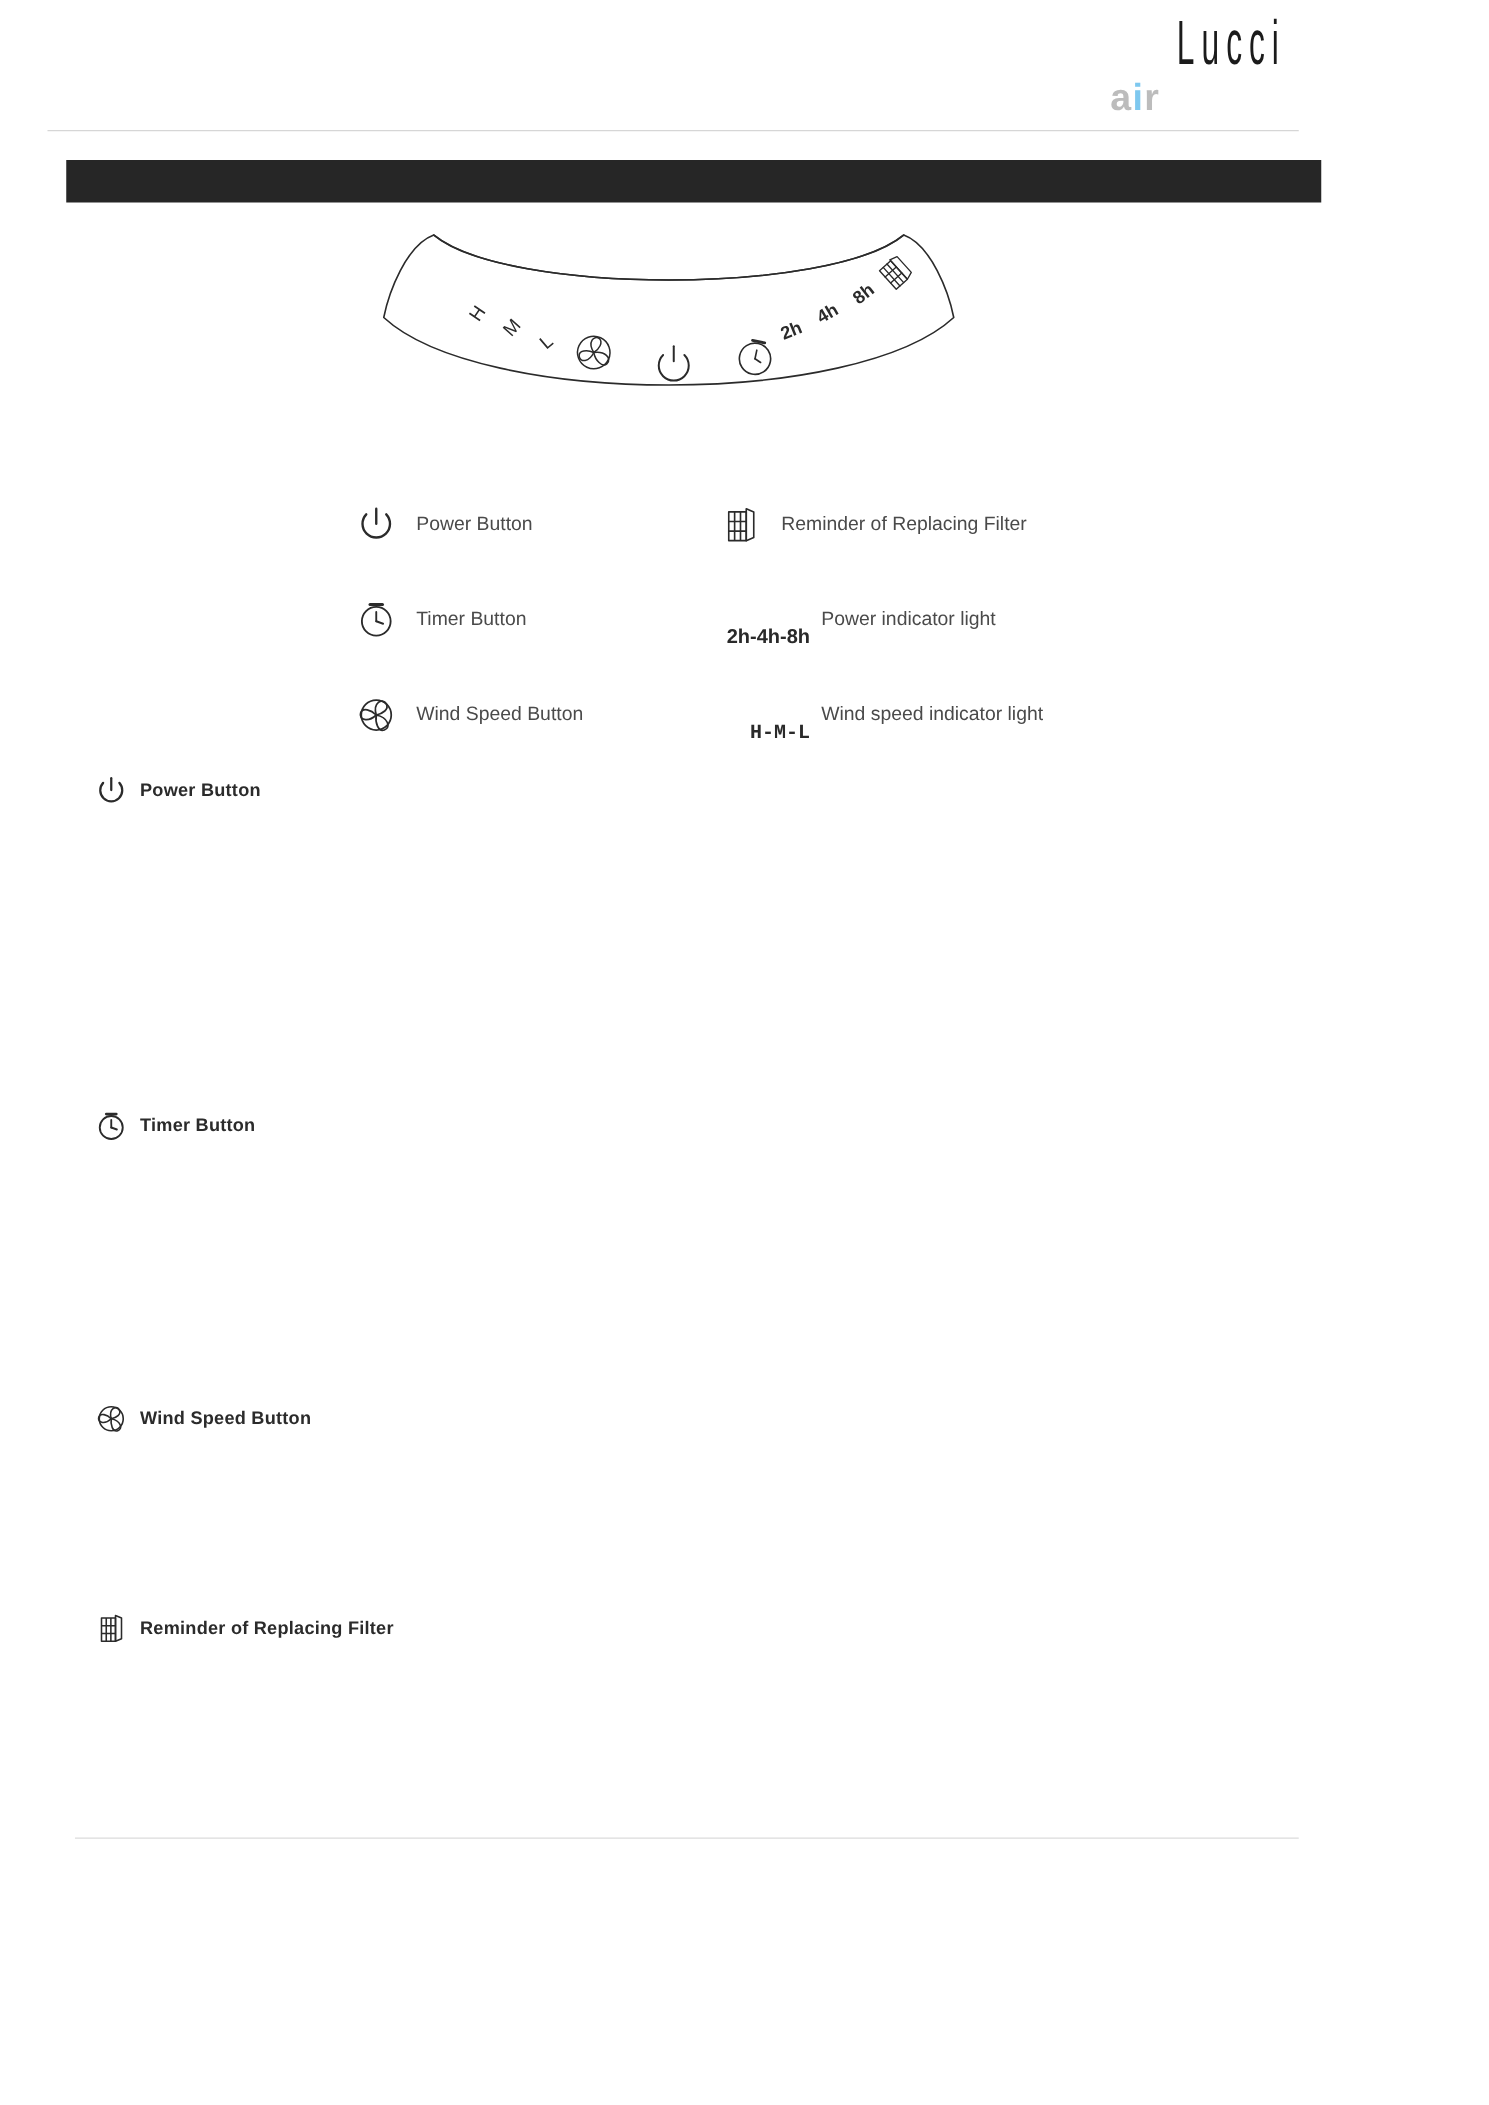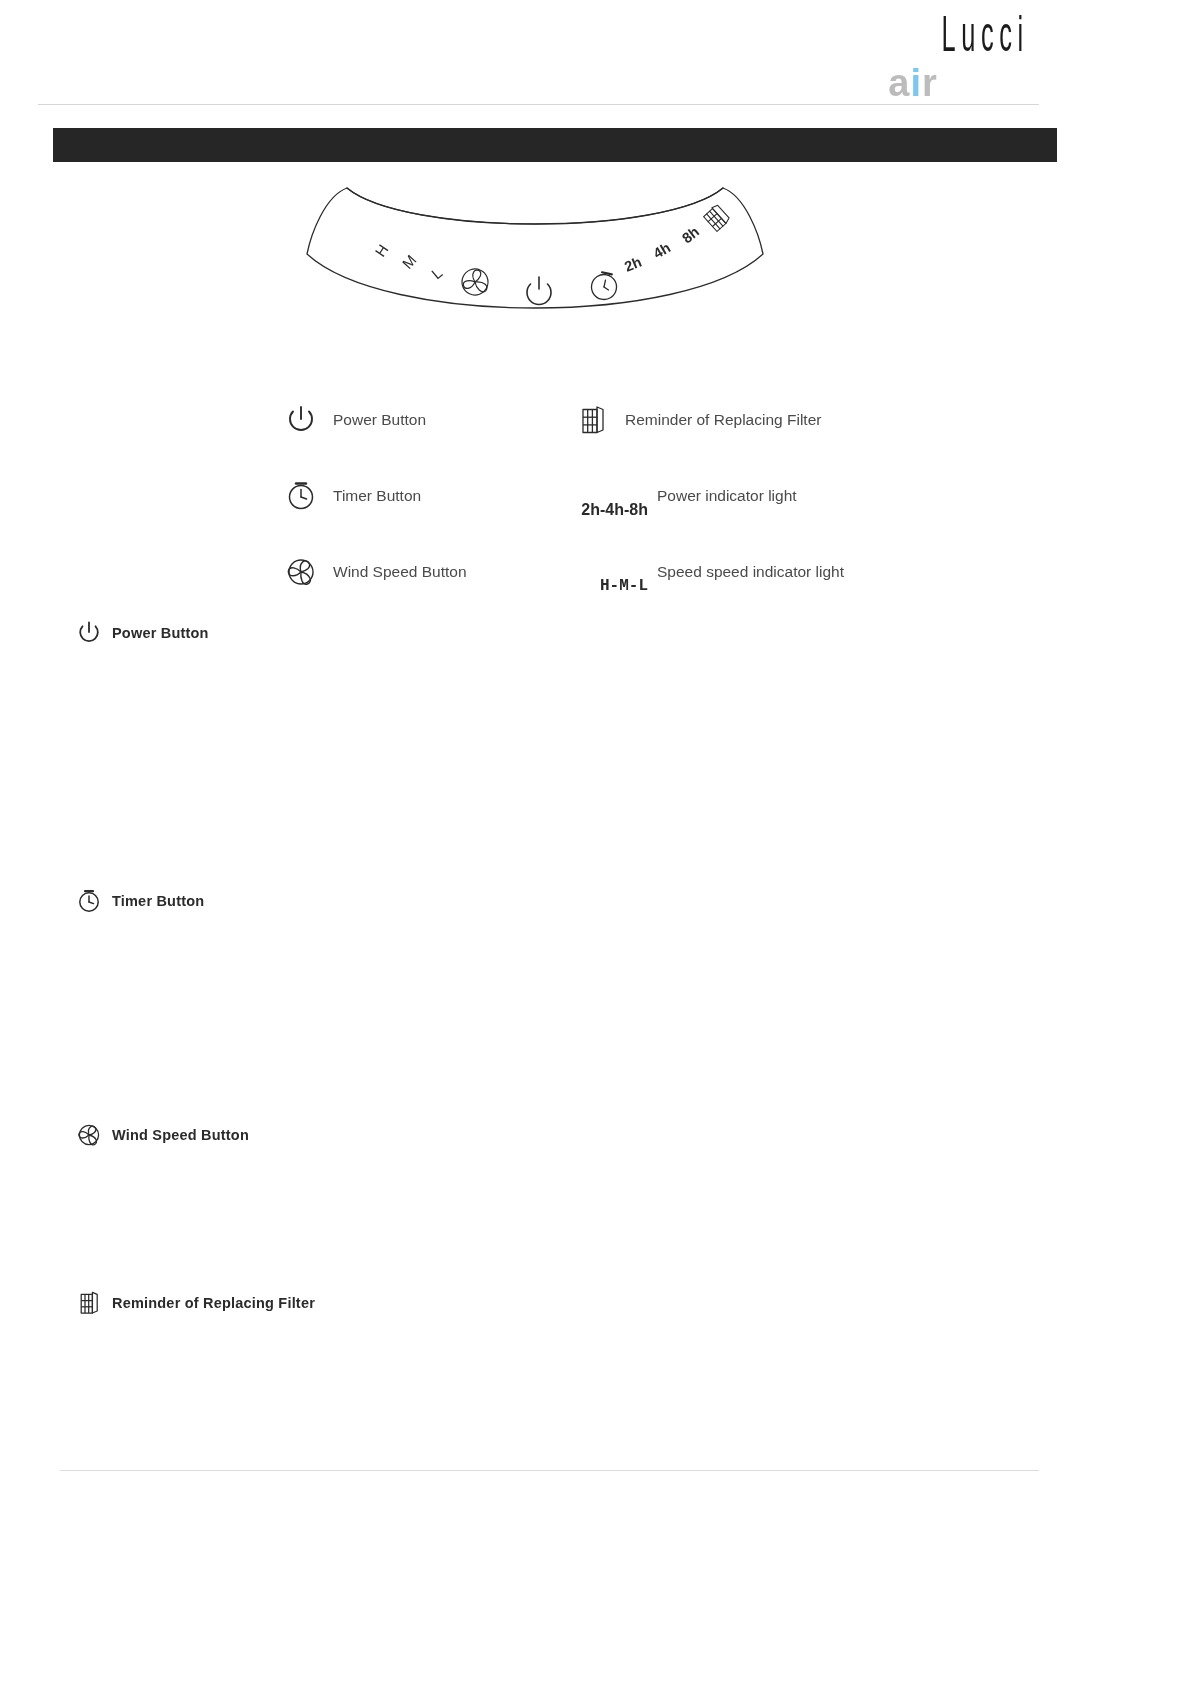--- a/index.html
+++ b/index.html
@@ -32,21 +32,21 @@
     color: #1b1b1b;
     letter-spacing: 9px;
     transform: scaleX(0.62) scaleY(1.22);
     transform-origin: right center;
     display: block;
     white-space: nowrap;
   }
   .brand-sub {
     display: block;
     margin-top: 9px;
-    font-size: 38px;
+    font-size: 30px;
     font-weight: 700;
     letter-spacing: 1px;
     white-space: nowrap;
   }
   .brand-sub .g { color: #bcbcbc; }
   .brand-sub .b { color: #7ec8ef; }
 
   .header-rule {
     position: absolute;
     left: 38px;
@@ -273,21 +273,21 @@
           <circle cx="19" cy="19" r="12"></circle>
           <path d="M 19 19 C 16 9, 24 5, 27 10 C 29.5 14.5, 24 18, 19 19 Z"></path>
           <path d="M 19 19 C 28.5 21, 31 29, 25.5 31 C 20.5 32.8, 18 25, 19 19 Z"></path>
           <path d="M 19 19 C 12 25.5, 5 22.5, 6.5 17.5 C 8 12.5, 15 15, 19 19 Z"></path>
         </svg>
       </span>
       <span class="legend-txt">Wind Speed Button</span>
     </div>
     <div class="legend-cell right">
       <span class="legend-code wide">H-M-L</span>
-      <span class="legend-txt">Speed speed indicator light</span>
+      <span class="legend-txt">Wind speed indicator light</span>
     </div>
   </div>
 </div>
 
 <div class="section" id="sec-power">
   <span class="section-ico">
     <svg width="30" height="30" viewBox="0 0 30 30" fill="none" stroke="#2b2b2b" stroke-width="1.8" stroke-linecap="round">
       <path d="M 8.5 8.3 A 8.8 8.8 0 1 0 21.5 8.3"></path>
       <line x1="15" y1="4.5" x2="15" y2="14"></line>
     </svg>

